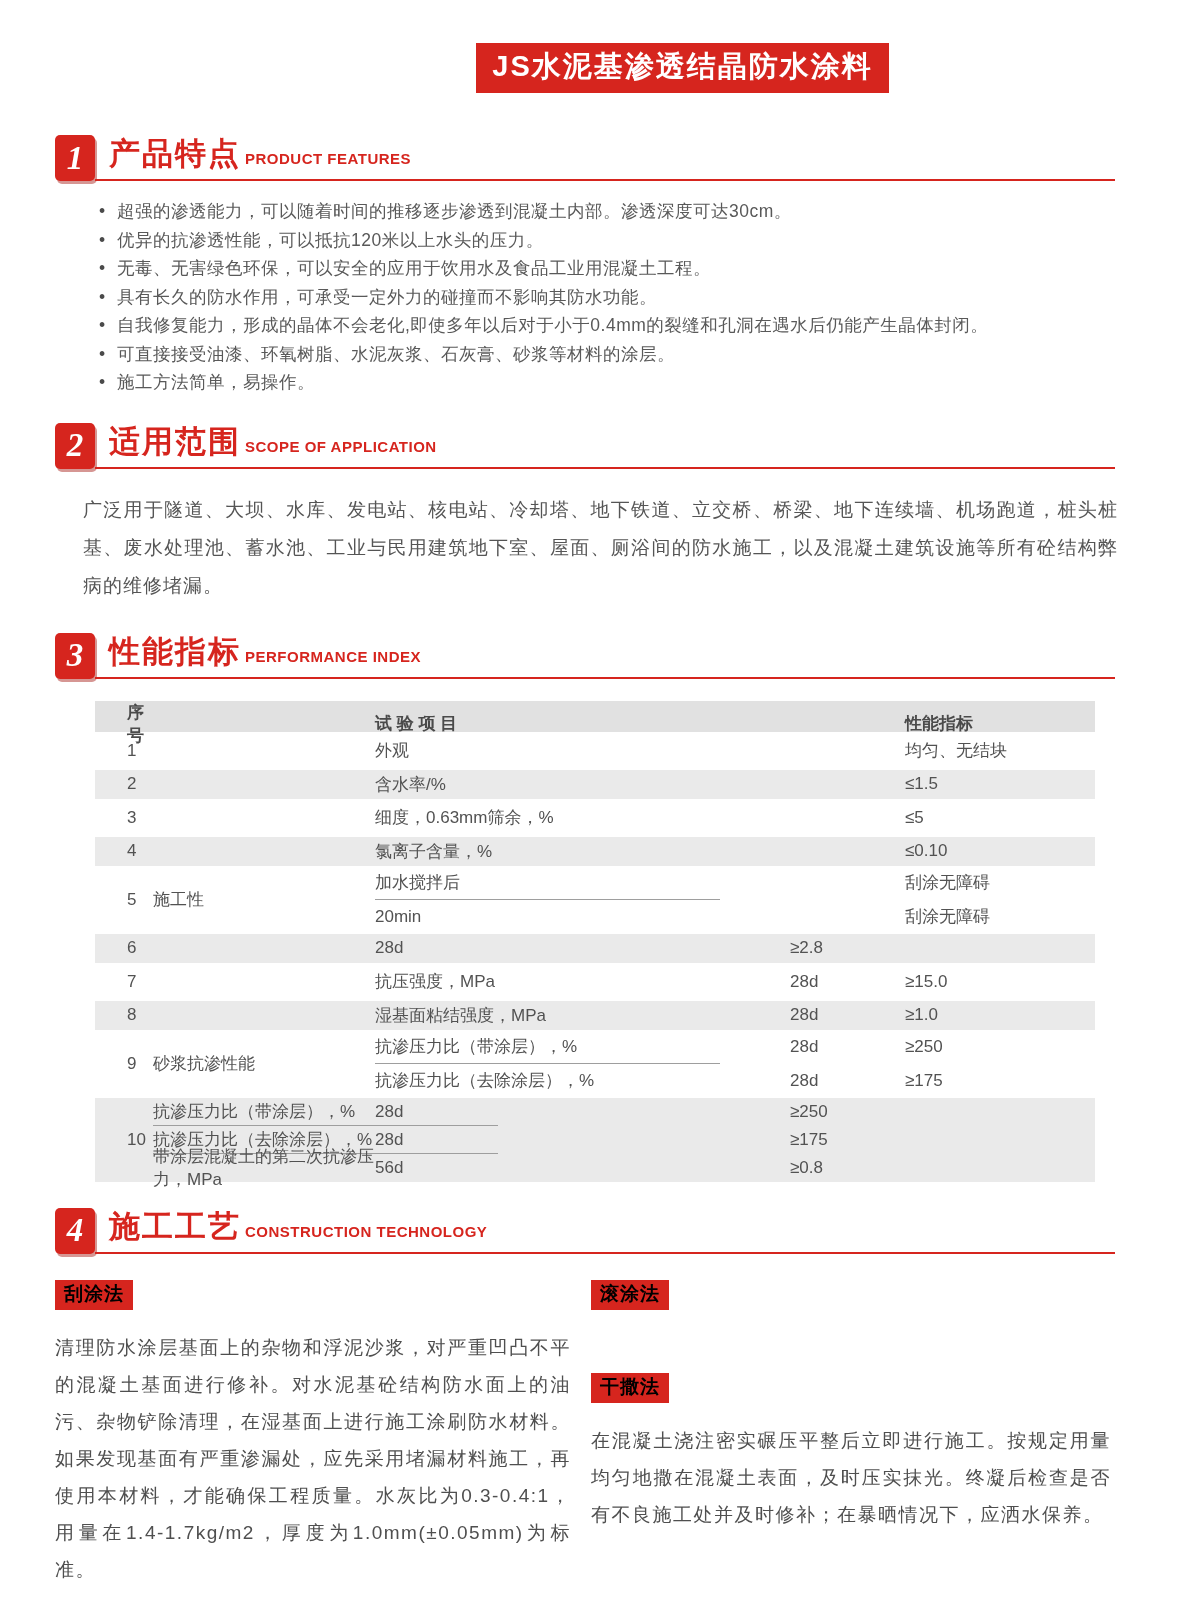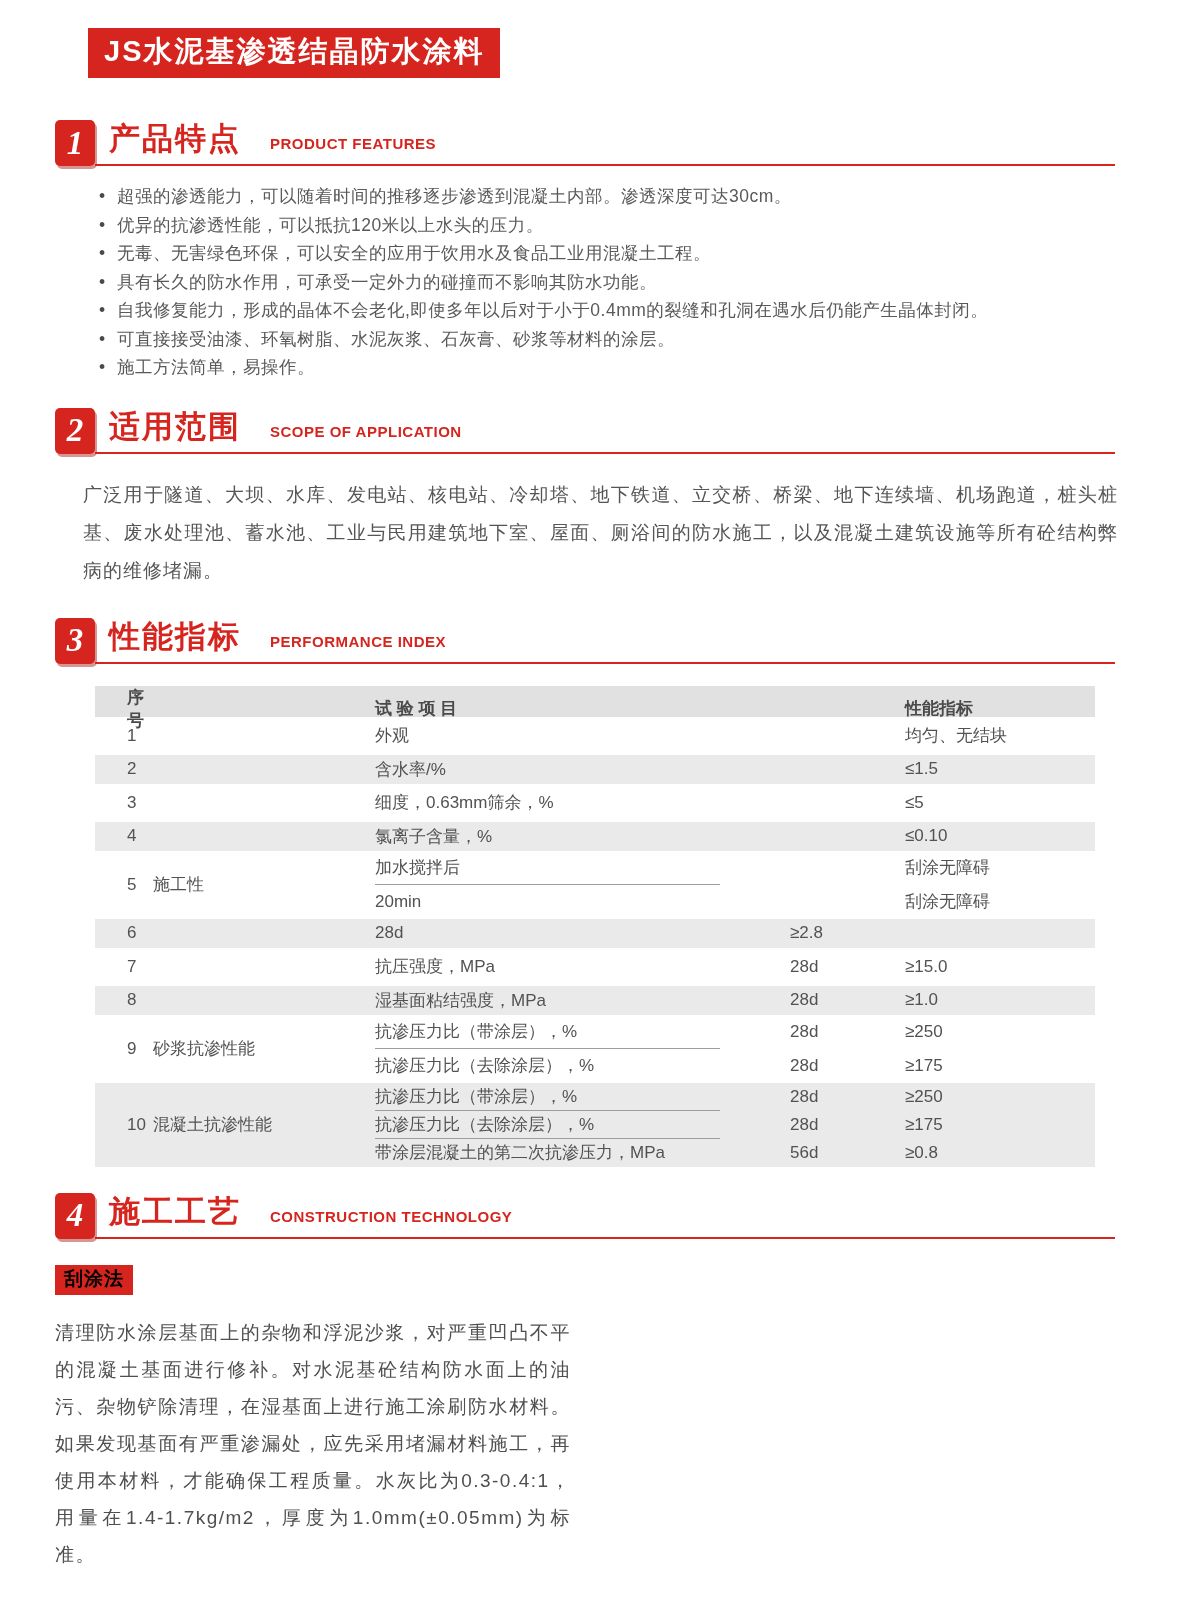--- a/index.html
+++ b/index.html
@@ -11,21 +11,21 @@
   *{margin:0;padding:0;box-sizing:border-box;}
   html,body{background:#ffffff;}
   body{font-family:"Liberation Sans","DejaVu Sans",sans-serif;}
   .page{
     position:relative;
     width:1189px;height:1600px;
     background:#fff;
     overflow:hidden;
   }
   
-  .title-row{padding-top:28px;}
+  .title-row{padding-top:43px;text-align:center;}
   .title-banner{
     display:inline-block;
     background:var(--red);
     color:#fff;
     font-size:29px;
     font-weight:bold;
     letter-spacing:2px;
     padding:4px 16px 6px 16px;
     transform:translateX(88px);
   }
@@ -40,21 +40,21 @@
     color:#fff;
     font-style:italic;
     font-weight:bold;
     font-size:33px;
     display:flex;align-items:center;justify-content:center;
     box-shadow:2px 3px 0 rgba(165,22,15,.45);
     font-family:"Liberation Serif","DejaVu Serif",serif;
   }
   .sec-rest{
     flex:1;
-    display:flex;align-items:baseline;gap:29px;
+    display:flex;align-items:baseline;gap:4px;
     border-bottom:2px solid var(--red);
     padding:0 0 4px 14px;
   }
   .sec-cn{color:var(--red);font-size:31px;font-weight:bold;letter-spacing:2px;}
   .sec-en{color:var(--red);font-size:15px;font-weight:bold;letter-spacing:.5px;}
   
   .bullets{list-style:none;margin:16px 0 0 42px;}
   .bullets li{
     position:relative;
     padding-left:20px;
@@ -337,23 +337,20 @@
             </div>
             <div class="tc tc-val">
               <div class="sub">≥250</div>
               <div class="sub">≥175</div>
             </div>
           </div>
           <div class="trow multi shaded" data-subs="3">
             <div class="tc tc-seq">
               <div class="sub">10</div>
             </div>
-            <div class="tc tc-cat">
-              <div class="sub">混凝土抗渗性能</div>
-            </div>
             <div class="tc tc-item">
               <div class="sub divided">抗渗压力比（带涂层），%</div>
               <div class="sub divided">抗渗压力比（去除涂层），%</div>
               <div class="sub">带涂层混凝土的第二次抗渗压力，MPa</div>
             </div>
             <div class="tc tc-age">
               <div class="sub">28d</div>
               <div class="sub">28d</div>
               <div class="sub">56d</div>
             </div>
@@ -373,16 +370,21 @@
       <div class="sec-rest">
         <span class="sec-cn">施工工艺</span>
         <span class="sec-en">CONSTRUCTION TECHNOLOGY</span>
       </div>
     </div>
     <div class="methods">
       <div class="m-col-left">
         <span class="badge">刮涂法</span>
         <p class="method-text">清理防水涂层基面上的杂物和浮泥沙浆，对严重凹凸不平的混凝土基面进行修补。对水泥基砼结构防水面上的油污、杂物铲除清理，在湿基面上进行施工涂刷防水材料。如果发现基面有严重渗漏处，应先采用堵漏材料施工，再使用本材料，才能确保工程质量。水灰比为0.3-0.4:1，用量在1.4-1.7kg/m2，厚度为1.0mm(±0.05mm)为标准。</p>
       </div>
+      <div class="m-col-right">
+        <div><span class="badge">滚涂法</span></div>
+        <div class="badge-gap"><span class="badge">干撒法</span></div>
+        <p class="method-text">在混凝土浇注密实碾压平整后立即进行施工。按规定用量均匀地撒在混凝土表面，及时压实抹光。终凝后检查是否有不良施工处并及时修补；在暴晒情况下，应洒水保养。</p>
+      </div>
     </div>
   </div>
 
 </div>
 
 </body></html>

